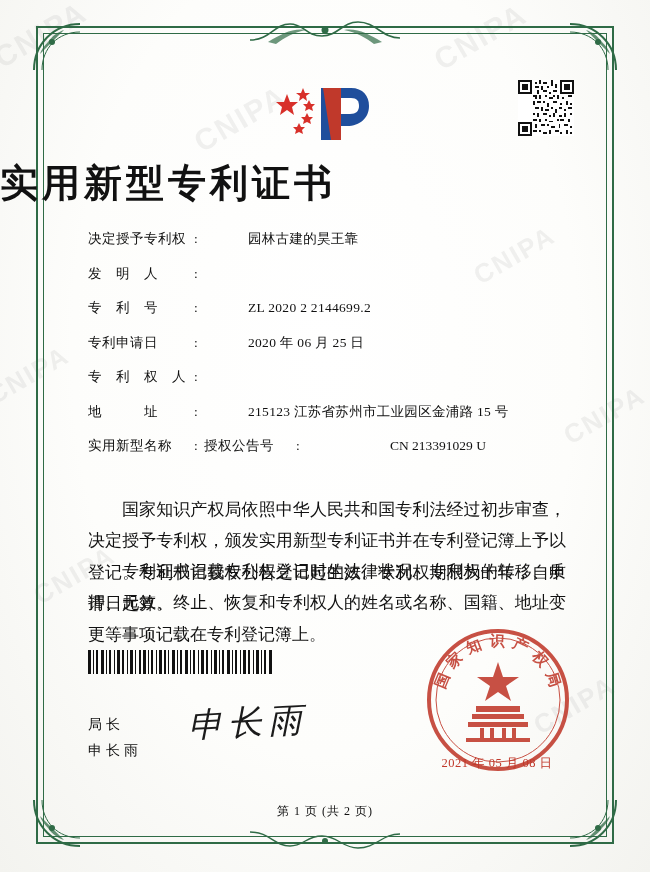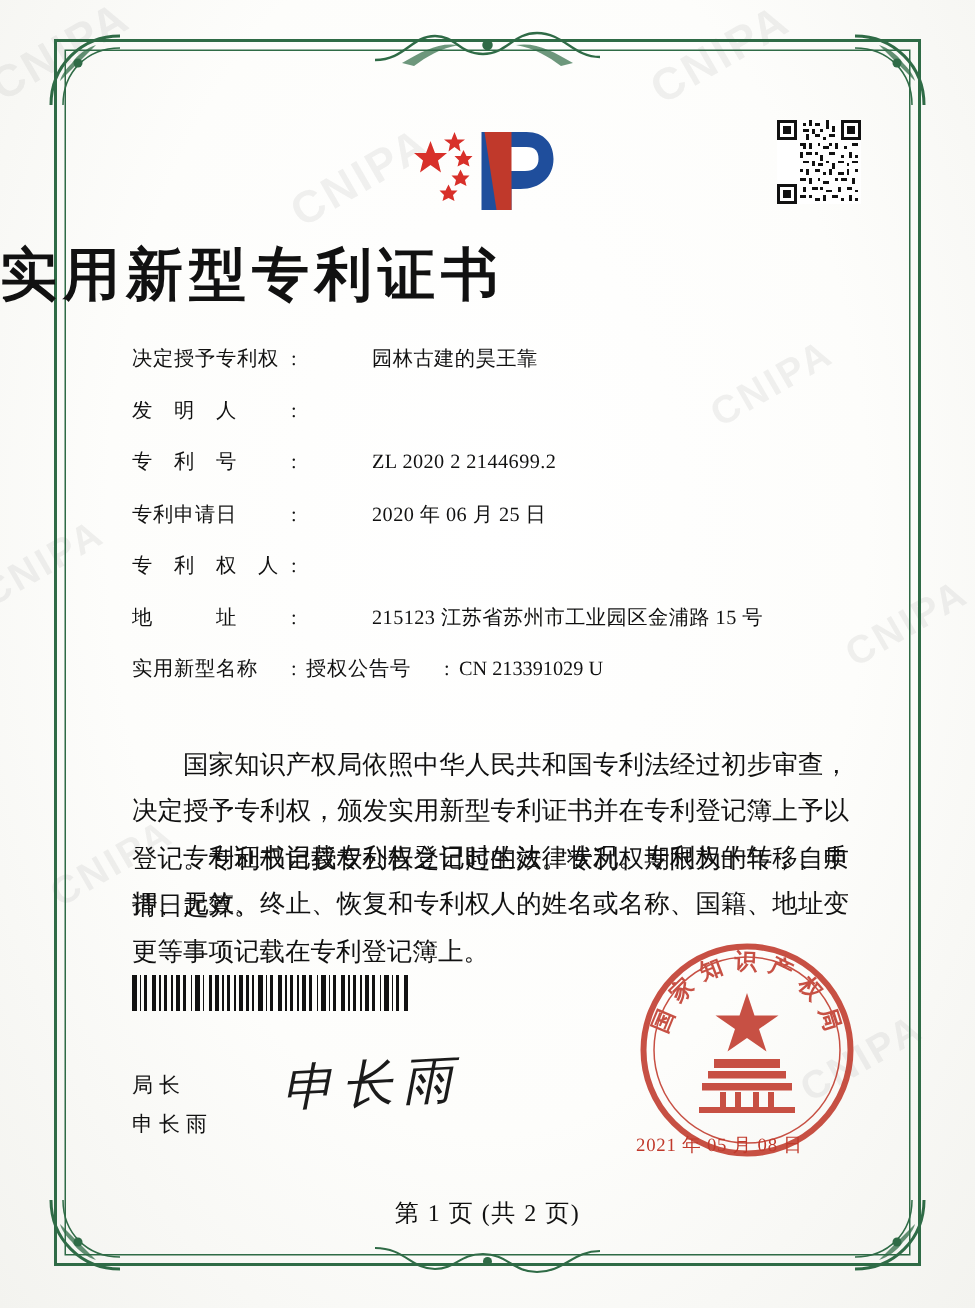--- a/index.html
+++ b/index.html
@@ -132,21 +132,21 @@
     flex: 0 0 106px;
     letter-spacing: 0.5px;
   }
   .fcolon { width: 10px; flex: 0 0 10px; }
   .fvalue { flex: 1 1 auto; letter-spacing: 0.3px; margin-left: 44px; }
   .frow.two .fvalue { flex: 0 0 190px; }
   .flabel2 {
     flex: 0 0 92px;
     letter-spacing: 0.5px;
   }
-  .fvalue2 { flex: 1 1 auto; }
+  .fvalue2 { flex: 1 1 auto; text-align: center; }
 
   .para {
     position: absolute;
     left: 88px;
     right: 84px;
     font-size: 17px;
     line-height: 1.85;
     color: #111;
     text-align: justify;
     text-indent: 2em;
@@ -191,31 +191,32 @@
     bottom: 98px;
     width: 148px;
     height: 148px;
   }
   .seal svg { display: block; }
   .seal-date {
     position: absolute;
     right: 80px;
     bottom: 100px;
     width: 146px;
+    text-align: center;
     font-size: 12.5px;
     color: #c0392b;
     letter-spacing: 0.5px;
   }
 
   .footer {
     position: absolute;
     left: 0; right: 0;
     bottom: 52px;
     text-align: center;
-    font-size: 16px;
+    font-size: 12px;
     color: #111;
     letter-spacing: 1px;
   }
 </style>
 </head>
 <body>
 
 <div class="page">
 
   <div class="wm s1" style="left:-10px; top:18px;">CNIPA</div>

